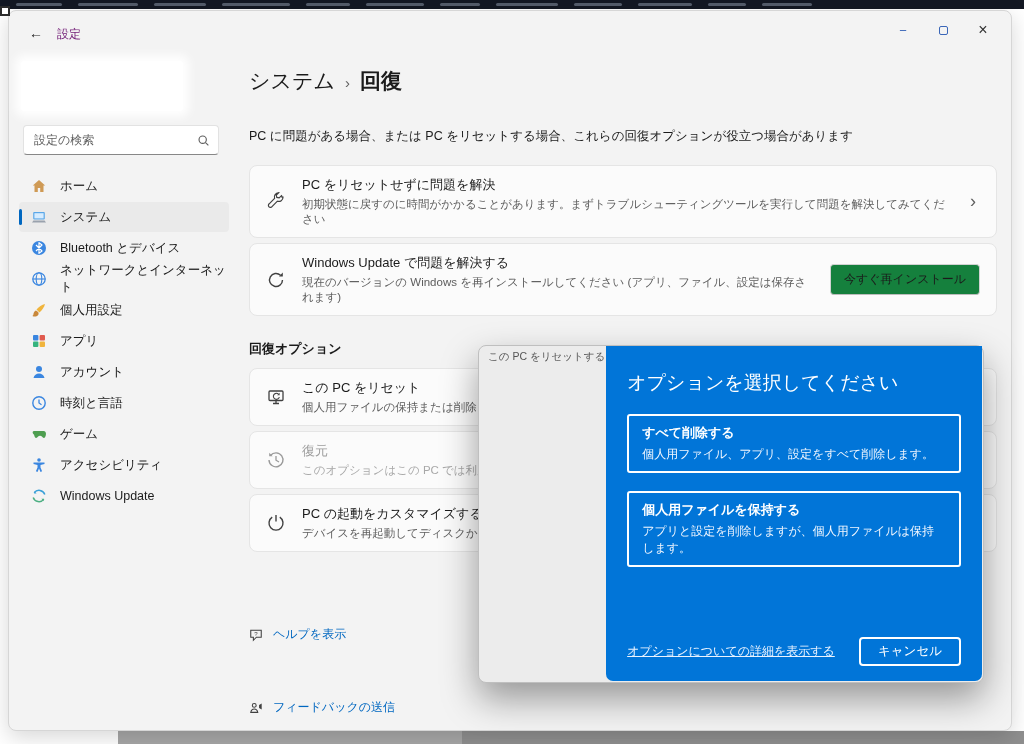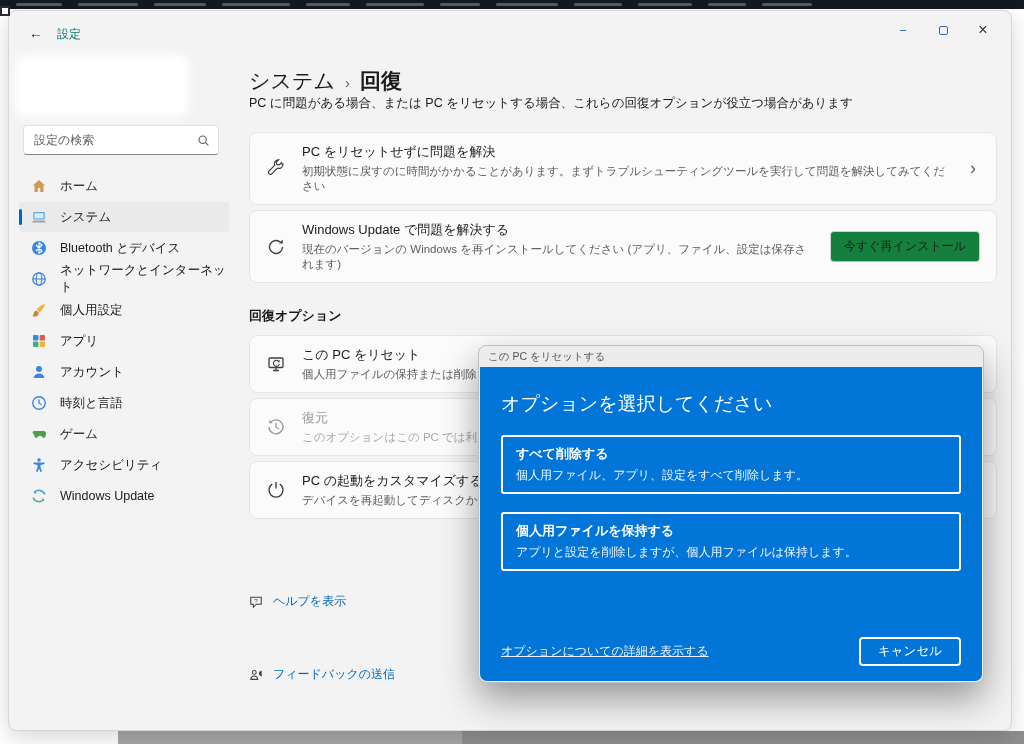--- a/index.html
+++ b/index.html
@@ -23,21 +23,21 @@
   .bottom-strip { position:absolute; left:118px; bottom:0; width:906px; height:13px;
     background:linear-gradient(to right,#a7a7a7 0 38%,#8f8f8f 38%); z-index:1; }
 
   
   .settings-window { position:absolute; left:8px; top:10px; width:1004px; height:721px;
     background:#f3f3f3; border:1px solid #d6d6d6; border-radius:8px;
     box-shadow:0 6px 22px rgba(0,0,0,.16); z-index:3; }
 
   .back-btn { position:absolute; left:14px; top:10px; width:26px; height:24px;
     background:none; border:none; font-size:14px; color:#1b1b1b; cursor:pointer; font-family:inherit; }
-  .app-title { position:absolute; left:48px; top:15px; font-size:12px; color:#0f766e; }
+  .app-title { position:absolute; left:48px; top:15px; font-size:12px; color:#701a75; }
   .caption-buttons { position:absolute; right:8px; top:5px; display:flex; }
   .cap { width:40px; height:28px; display:flex; align-items:center; justify-content:center;
     font-size:13px; color:#3a66b8; cursor:pointer; }
   .cap.close { color:#333; font-size:16px; }
   .max-box { width:9px; height:9px; border:1.4px solid #3a66b8; border-radius:2px; }
 
   
   .sidebar { position:absolute; left:10px; top:50px; width:228px; }
   .avatar-blur { width:162px; height:50px; margin:0 0 14px 2px; background:#ffffff;
     border-radius:3px; box-shadow:0 0 10px 6px rgba(255,255,255,.95); cursor:pointer; }
@@ -56,21 +56,21 @@
     height:16px; border-radius:2px; background:#0067c0; }
   .nicon { width:16px; height:16px; flex:none; display:flex; line-height:0; }
 
   
   .main { position:absolute; left:240px; top:46px; width:756px; }
   .breadcrumb { display:flex; align-items:center; gap:10px; margin-top:10px;
     font-size:21px; color:#1b1b1b; }
   .bc-parent { cursor:pointer; }
   .bc-sep { color:#5f5f5f; font-size:15px; margin-top:2px; }
   .bc-current { font-weight:bold; }
-  .desc { font-size:12.5px; color:#1b1b1b; margin-top:0; }
+  .desc { font-size:12.5px; color:#1b1b1b; margin-top:33px; }
 
   .cards { margin-top:20px; display:flex; flex-direction:column; gap:5px; width:748px; }
   .card { display:flex; align-items:center; gap:16px; background:#fbfbfb;
     border:1px solid #e5e5e5; border-radius:8px; padding:10px 16px; min-height:52px; }
   .card.clickable { cursor:pointer; }
   .cicon { width:20px; flex:none; display:flex; line-height:0; }
   .ctext { flex:1; }
   .ctitle { font-size:13px; color:#1b1b1b; }
   .csub { font-size:11.5px; color:#5d5d5d; margin-top:3px; }
   .chev { color:#5f5f5f; font-size:18px; padding-right:4px; }
@@ -82,21 +82,21 @@
   .card.disabled .csub { color:#a8a8a8; }
 
   .links { margin-top:30px; display:flex; flex-direction:column; gap:12px; }
   .link-row { display:flex; align-items:center; gap:10px; font-size:12px; color:#0067c0;
     cursor:pointer; width:fit-content;margin-top:44px; }
   .link-ic { line-height:0; }
 
   
   .dialog { position:absolute; left:478px; top:345px; width:506px; height:338px; z-index:50;
     border-radius:8px; box-shadow:0 16px 36px rgba(0,0,0,.38); background:#ececec;
-    border:1px solid #bfbfbf; display:flex; flex-direction:column; }
+    border:1px solid #bfbfbf; display:flex; }
   .dlg-titlebar { height:21px; line-height:21px; padding-left:9px; font-size:10.5px;
     color:#555; flex:none; border-radius:7px 7px 0 0; }
   .dlg-body { flex:1; margin:0 1px 1px; background:#0175d8; padding:16px 21px;
     position:relative; border-radius:0 0 7px 7px; }
   .dlg-heading { font-size:19px; font-weight:400; color:#fff; margin:8px 0 0; }
   .dlg-option { border:2px solid #fff; border-radius:3px; padding:8px 13px; margin-top:18px;
     cursor:pointer; }
   .opt-title { font-size:13px; font-weight:bold; color:#fff; }
   .opt-sub { font-size:12px; color:#f2f7ff; margin-top:4px; }
   .dlg-footer { position:absolute; left:21px; right:21px; bottom:15px; display:flex;

